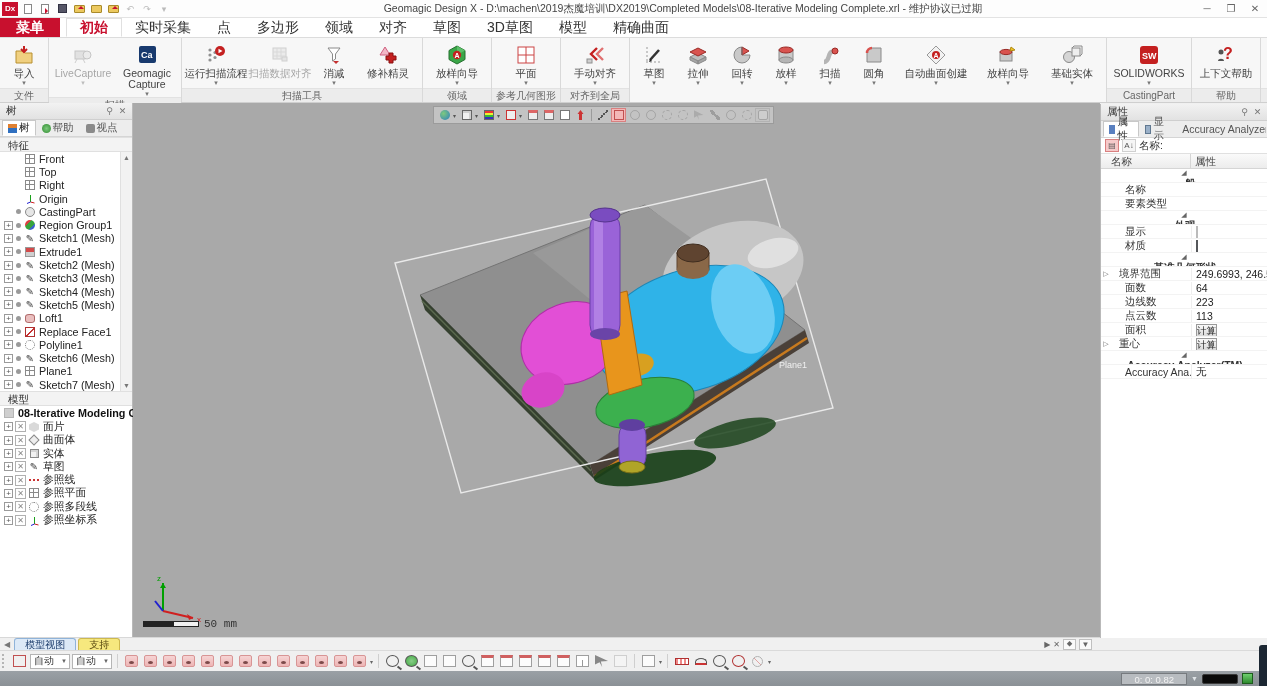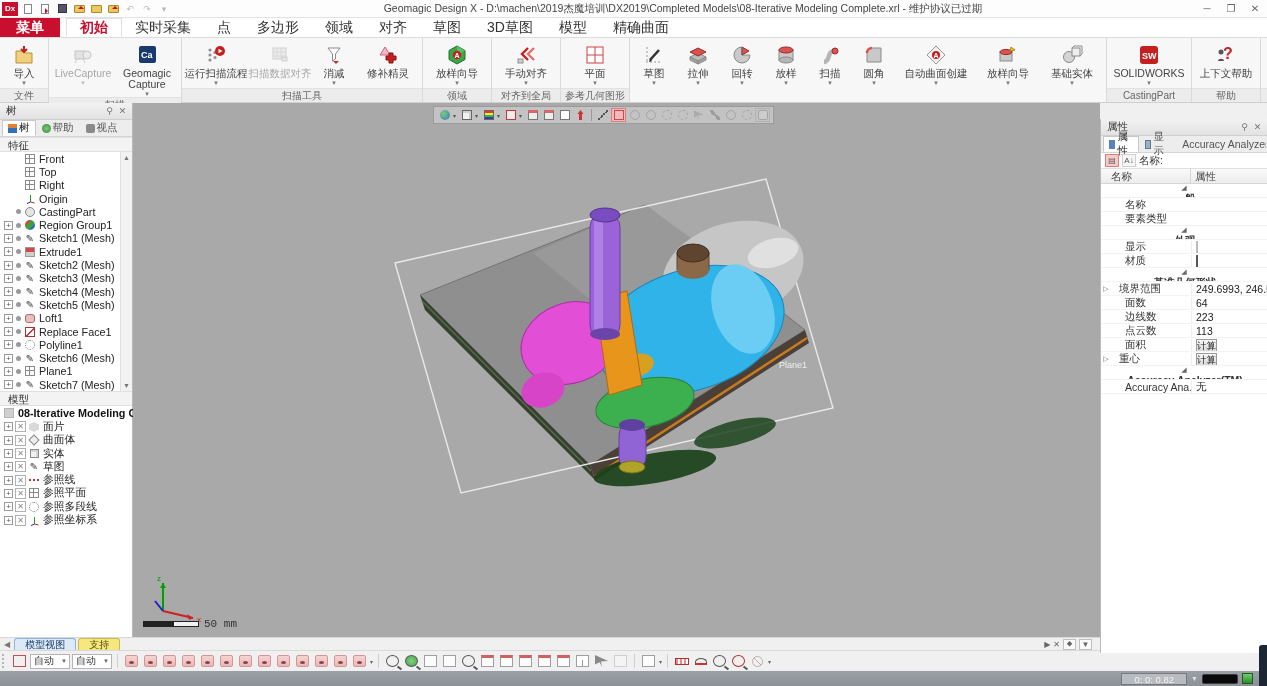--- a/index.html
+++ b/index.html
@@ -108,21 +108,21 @@
   .g-rot { border:1.5px dashed #777; border-radius:50%; }
   .g-cursor { background:#888; clip-path:polygon(0 0,100% 50%,45% 55%,55% 100%,35% 60%,0 80%); }
   .g-pen { background:linear-gradient(45deg,#0000 40%,#666 40% 60%,#0000 60%); }
   .g-cam { border:1px solid #777; background:#ddd; border-radius:2px; }
   .triad { position:absolute; left:16px; top:468px; }
   .scalebar { position:absolute; left:10px; top:515px; display:flex; align-items:center; gap:5px; }
   .scalebar .bar { width:56px; height:6px; border:1px solid #222; background:linear-gradient(90deg,#222 55%,#f2f2f2 55%); }
   .scalebar .lab { font-size:11px; color:#333;font-family:Liberation Mono, monospace; }
 
   
-  .right-panel { position:absolute; right:0; top:16px; width:167px; height:100%; background:#fff; border-left:1px solid #b9b9b9; display:flex; flex-direction:column; font-size:10.5px; }
+  .right-panel { position:absolute; right:0; top:1px; width:167px; height:100%; background:#fff; border-left:1px solid #b9b9b9; display:flex; flex-direction:column; font-size:10.5px; }
   .sortrow { height:16px; display:flex; align-items:center; gap:3px; padding:1px 4px; border-bottom:1px solid #e0e0e0; }
   .sbtn { width:14px; height:13px; border:1px solid #d0d0d0; background:#f6f6f6; display:flex; align-items:center; justify-content:center; font-size:8px; color:#555; }
   .sbtn.sel { background:#f6caca; border-color:#d98080; }
   .colhead { height:15px; display:flex; background:linear-gradient(#fafafa,#ececec); border-bottom:1px solid #d5d5d5; color:#444; }
   .colhead .c1 { flex:1; padding-left:10px; border-right:1px solid #d5d5d5; line-height:14px; }
   .colhead .c2 { width:76px; padding-left:4px; line-height:14px; }
   .prow { height:14px; display:flex; align-items:center; border-bottom:1px solid #f3f3f3; }
   .prow .pn { flex:1; padding-left:24px; color:#333; white-space:nowrap; overflow:hidden; }
   .prow .pv { width:76px; padding:0 2px 0 4px; border-left:1px solid #eee; color:#222; white-space:nowrap; overflow:hidden; }
   .prow.section { font-weight:bold; color:#222;flex-direction:column; }
@@ -335,46 +335,46 @@
         </div>
       </div>
       <div class="rgrouplabel">领域</div>
     </div>
 
     <div class="rgroup">
       <div class="rbtns">
         <div class="rbtn wide">
           <span class="ricon">
             <svg width="22" height="22">
+                <rect x="3" y="3" width="16" height="16" fill="#fff" stroke="#cc4444"></rect>
+                <path d="M11 3v16M3 11h16" stroke="#cc4444"></path>
+              </svg>
+          </span>
+          <span class="rlabel">平面</span>
+          <span class="rdrop">▾</span>
+        </div>
+      </div>
+      <div class="rgrouplabel">参考几何图形</div>
+    </div>
+
+    <div class="rgroup">
+      <div class="rbtns">
+        <div class="rbtn wide">
+          <span class="ricon">
+            <svg width="22" height="22">
                 <path d="M13 4l-6 6 6 6" stroke="#c42020" stroke-width="2.4" fill="none"></path>
                 <path d="M19 4l-6 6 6 6" stroke="#e07070" stroke-width="2.4" fill="none"></path>
                 <rect x="3" y="15" width="5" height="4" fill="#cfcfcf" stroke="#909090"></rect>
               </svg>
           </span>
           <span class="rlabel">手动对齐</span>
           <span class="rdrop">▾</span>
         </div>
       </div>
       <div class="rgrouplabel">对齐到全局</div>
-    </div>
-
-    <div class="rgroup">
-      <div class="rbtns">
-        <div class="rbtn wide">
-          <span class="ricon">
-            <svg width="22" height="22">
-                <rect x="3" y="3" width="16" height="16" fill="#fff" stroke="#cc4444"></rect>
-                <path d="M11 3v16M3 11h16" stroke="#cc4444"></path>
-              </svg>
-          </span>
-          <span class="rlabel">平面</span>
-          <span class="rdrop">▾</span>
-        </div>
-      </div>
-      <div class="rgrouplabel">参考几何图形</div>
     </div>
 
     <div class="rgroup">
       <div class="rbtns">
         <div class="rbtn">
           <span class="ricon">
             <svg width="22" height="22">
                 <path d="M4 3v15M3 18h16" stroke="#999" stroke-dasharray="2 2" fill="none"></path>
                 <path d="M7 16L16 6" stroke="#333" stroke-width="2.6"></path>
                 <path d="M6 18l1-3 2 2z" fill="#222"></path>

